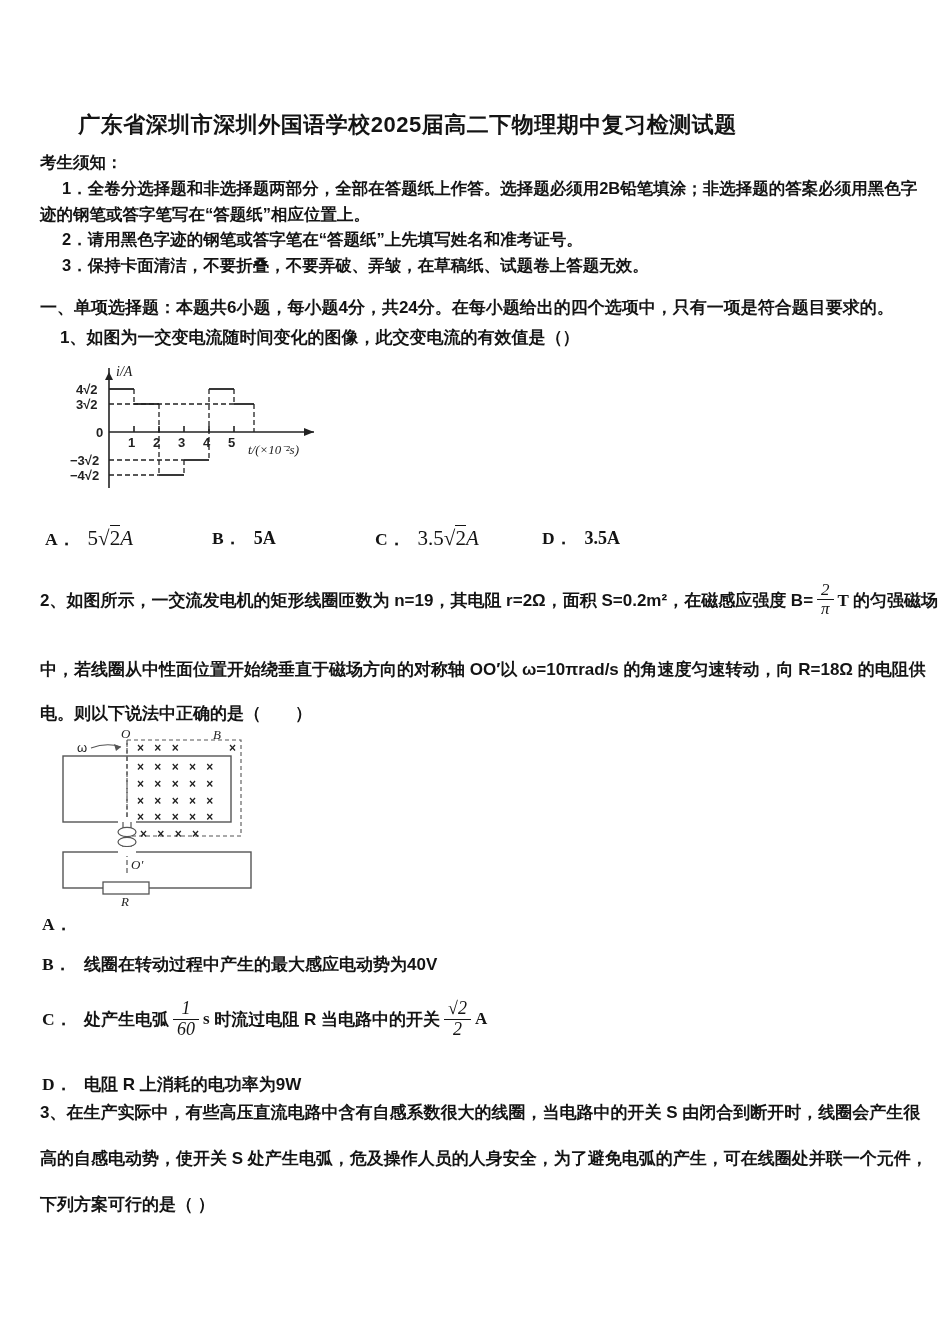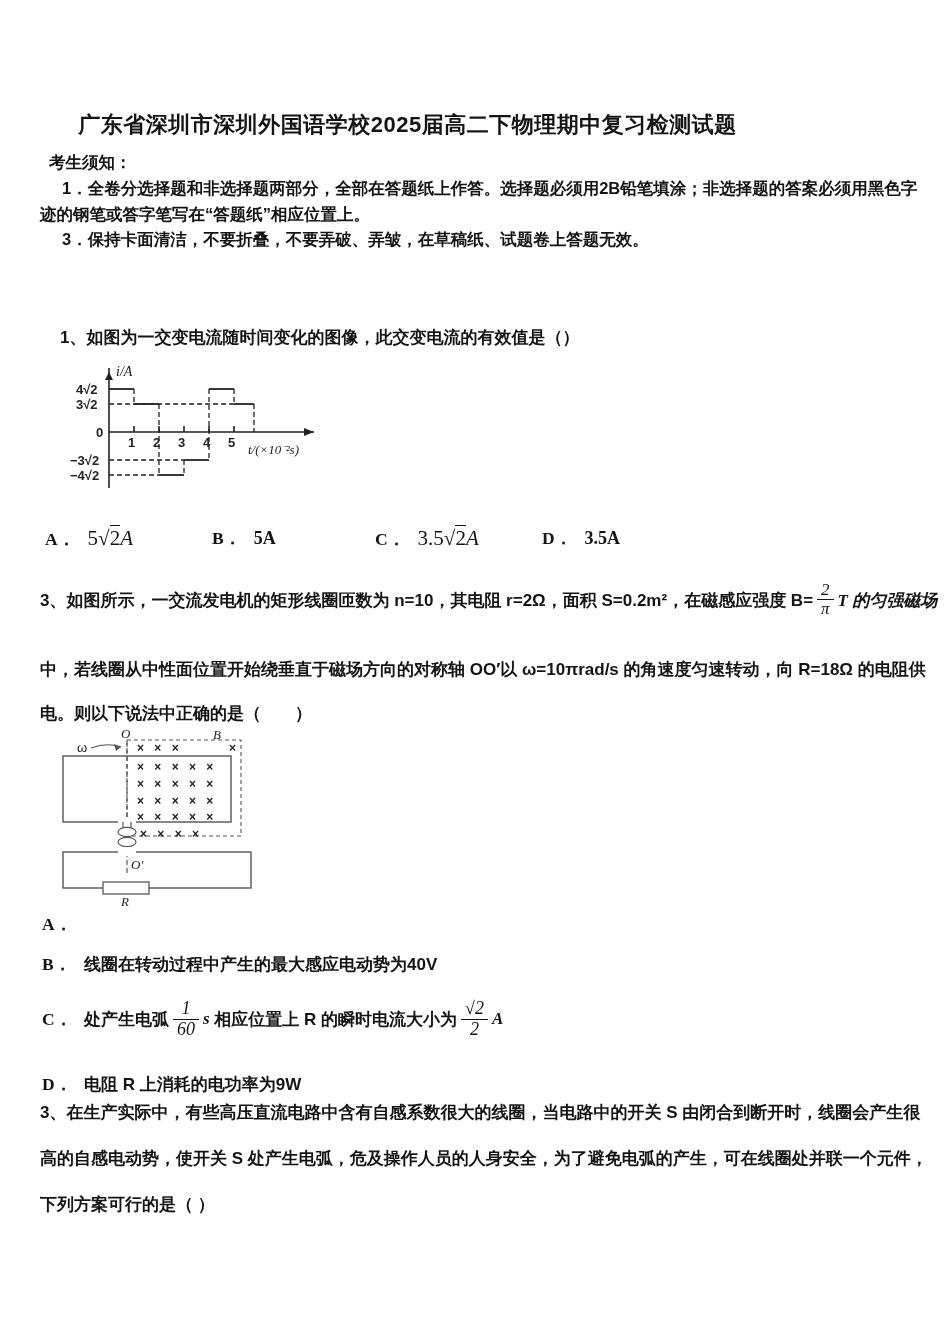--- a/index.html
+++ b/index.html
@@ -5,41 +5,41 @@
   html,body{margin:0;padding:0;background:#ffffff;}
   .page{
     position:relative;width:950px;height:1344px;background:#fff;
     font-family:"Liberation Sans",sans-serif;color:#141414;overflow:hidden;
   }
   .blk{position:absolute;}
   .cn{font-weight:bold;}
   .title{top:110px;left:0;width:815px;text-align:center;font-size:22px;font-weight:bold;letter-spacing:.5px;}
   .notice{top:150px;left:40px;width:882px;font-size:16.5px;line-height:25.8px;font-weight:bold;}
   .notice p{margin:0;text-indent:22px;}
-  .notice .nh{text-indent:0;margin-left:9px;}
+  .notice .nh{text-indent:0;}
   .sec1{top:296px;left:40px;width:905px;font-size:17px;font-weight:bold;white-space:nowrap;}
   .q1text{top:326px;left:40px;width:905px;font-size:17px;font-weight:bold;white-space:nowrap;margin-left:20px;}
   .q1chart{left:64px;top:360px;}
   .q1opts{top:516px;left:0;width:950px;height:50px;}
   .opt{position:absolute;top:10px;white-space:nowrap;}
   .olabel{font-family:"Liberation Serif",serif;font-weight:bold;font-size:17.5px;margin-right:8px;}
   .omath{font-family:"Liberation Serif",serif;font-size:21px;}
   .omath .it{font-style:italic;}
   .rad{border-top:1.6px solid #141414;}
   .bnum{font-family:"Liberation Serif",serif;font-weight:bold;font-size:18px;margin-top:16px;}
   .q2para1{top:578px;left:40px;width:895px;font-size:17px;font-weight:bold;line-height:46px;white-space:nowrap;}
   .q2para2{top:648px;left:40px;width:892px;font-size:17px;font-weight:bold;line-height:44px;}
   .frac{
     display:inline-block;vertical-align:middle;text-align:center;
     font-family:"Liberation Serif",serif;font-weight:normal;font-style:italic;
     line-height:1.08;margin:0 4px;position:relative;top:-2px;font-size:17px;
   }
   .frac .num{display:block;border-bottom:1.5px solid #141414;padding:0 4px;}
   .frac .den{display:block;padding:0 4px;}
-  .mser{font-family:"Liberation Serif",serif;font-style:italic;}
+  .mser{font-family:"Liberation Serif",serif;}
   .q2fig{left:45px;top:726px;}
   .q2opts{top:908px;left:42px;width:885px;font-size:17px;font-weight:bold;}
   .row{display:flex;align-items:center;white-space:nowrap;}
   .rowA{height:32px;}
   .rowB{height:32px;margin-top:8px;}
   .rowC{height:70px;margin-top:4px;}
   .rowC .frac{font-size:18px;top:0;}
   .rowD{height:32px;margin-top:14px;}
   .q2opts .olabel{width:34px;display:inline-block;}
   .q3{top:1090px;left:40px;width:892px;font-size:17px;font-weight:bold;line-height:46px;}
@@ -49,23 +49,25 @@
 </head>
 <body>
 
 <div class="page">
 
   <div class="blk title cn">广东省深圳市深圳外国语学校2025届高二下物理期中复习检测试题</div>
 
   <div class="blk notice cn">
     <p class="nh">考生须知：</p>
     <p>1．全卷分选择题和非选择题两部分，全部在答题纸上作答。选择题必须用2B铅笔填涂；非选择题的答案必须用黑色字迹的钢笔或答字笔写在“答题纸”相应位置上。</p>
+    <p>2．请用黑色字迹的钢笔或答字笔在“答题纸”上先填写姓名和准考证号。</p>
     <p>3．保持卡面清洁，不要折叠，不要弄破、弄皱，在草稿纸、试题卷上答题无效。</p>
   </div>
 
+  <div class="blk sec1 cn">一、单项选择题：本题共6小题，每小题4分，共24分。在每小题给出的四个选项中，只有一项是符合题目要求的。</div>
 
   <div class="blk q1text cn">1、如图为一交变电流随时间变化的图像，此交变电流的有效值是（）</div>
 
   <svg class="blk q1chart" width="262" height="134" viewBox="0 0 262 134">
 
     <g stroke="#222" stroke-width="1.6" fill="none">
       <line x1="45" y1="128" x2="45" y2="8"></line>
       <path d="M45,12 L41,20 L49,20 Z" fill="#222" stroke="none"></path>
       <line x1="45" y1="72" x2="250" y2="72"></line>
       <path d="M250,72 L240,68 L240,76 Z" fill="#222" stroke="none"></path>
@@ -124,21 +126,21 @@
       <span class="olabel">C．</span>
       <span class="omath"><span>3.5</span><span>√</span><span class="rad">2</span><span class="it">A</span></span>
     </span>
     <span class="opt" style="left:542px">
       <span class="olabel">D．</span>
       <span class="bnum">3.5A</span>
     </span>
   </div>
 
   <div class="blk q2para1 cn">
-    <span>3、如图所示，一交流发电机的矩形线圈匝数为 n=10，其电阻 r=2Ω，面积 S=0.2m²，在磁感应强度 B=</span><span class="frac"><span class="num">2</span><span class="den">π</span></span><span class="mser">T 的匀强磁场</span>
+    <span>2、如图所示，一交流发电机的矩形线圈匝数为 n=19，其电阻 r=2Ω，面积 S=0.2m²，在磁感应强度 B=</span><span class="frac"><span class="num">2</span><span class="den">π</span></span><span class="mser">T 的匀强磁场</span>
   </div>
   <div class="blk q2para2 cn">中，若线圈从中性面位置开始绕垂直于磁场方向的对称轴 OO′以 ω=10πrad/s 的角速度匀速转动，向 R=18Ω 的电阻供电。则以下说法中正确的是（　　）</div>
 
   <svg class="blk q2fig" width="218" height="182" viewBox="0 0 218 182">
 
     <line x1="82" y1="14" x2="82" y2="148" stroke="#555" stroke-width="1.2" stroke-dasharray="5 3"></line>
 
     <path d="M46,22 Q62,16 76,21" stroke="#555" stroke-width="1.1" fill="none"></path>
     <path d="M76,21 L69,18 L71,25 Z" fill="#555" stroke="none"></path>
 
@@ -189,21 +191,21 @@
       <span>线圈在转动过程中产生的最大感应电动势为40V</span>
     </div>
     <div class="row rowC">
       <span class="olabel">C．</span>
       <span>处产生电弧</span>
       <span class="frac">
           <span class="num">1</span>
           <span class="den">60</span>
         </span>
       <span class="mser">s</span>&nbsp;
-      <span>相应位置上 R 的瞬时电流大小为</span>
+      <span>时流过电阻 R 当电路中的开关</span>
       <span class="frac">
           <span class="num">√2</span>
           <span class="den">2</span>
         </span>
       <span class="mser">A</span>
     </div>
     <div class="row rowD">
       <span class="olabel">D．</span>
       <span>电阻 R 上消耗的电功率为9W</span>
     </div>

